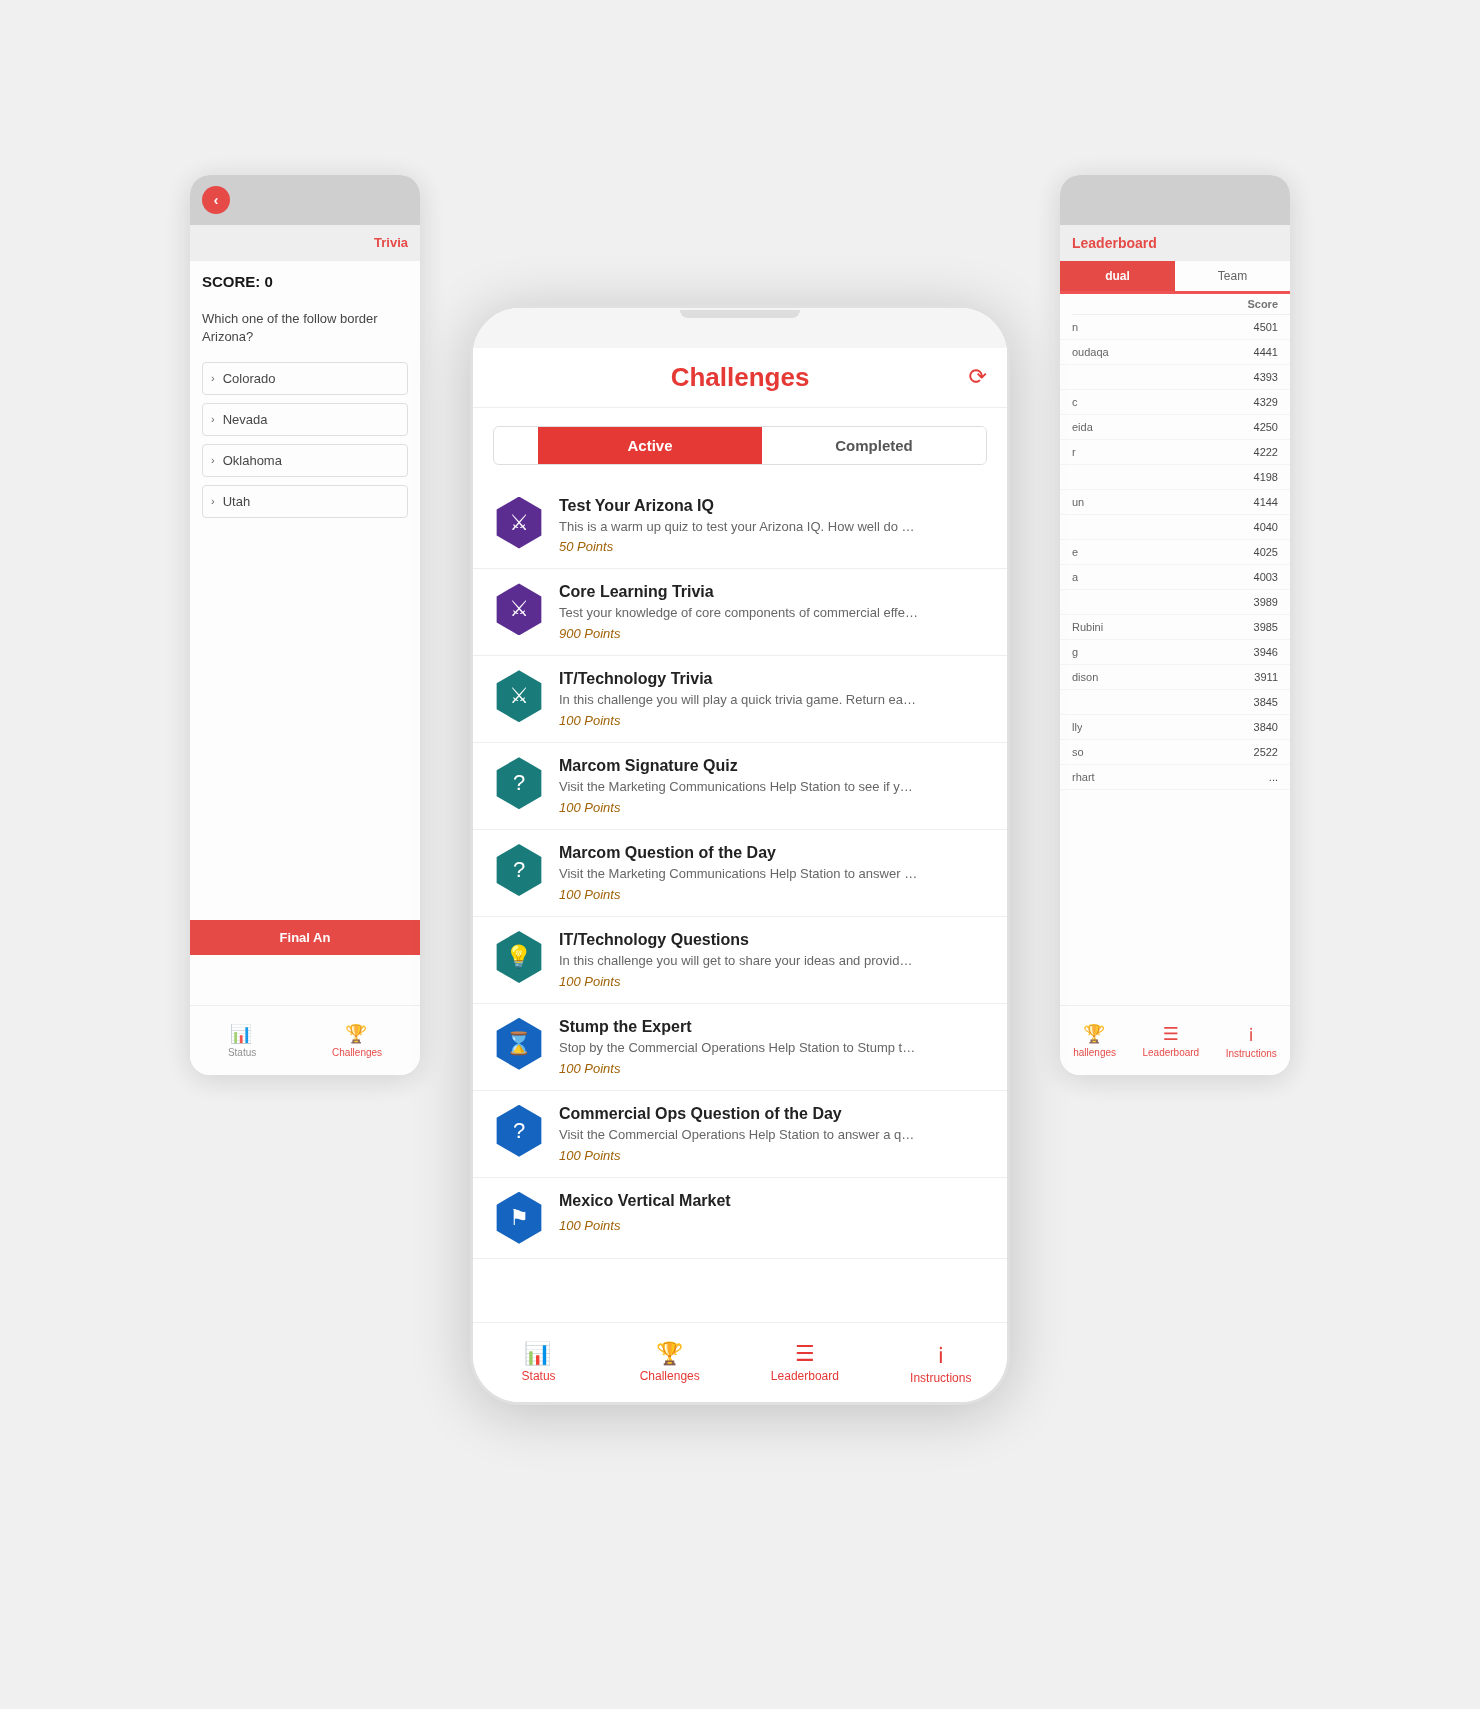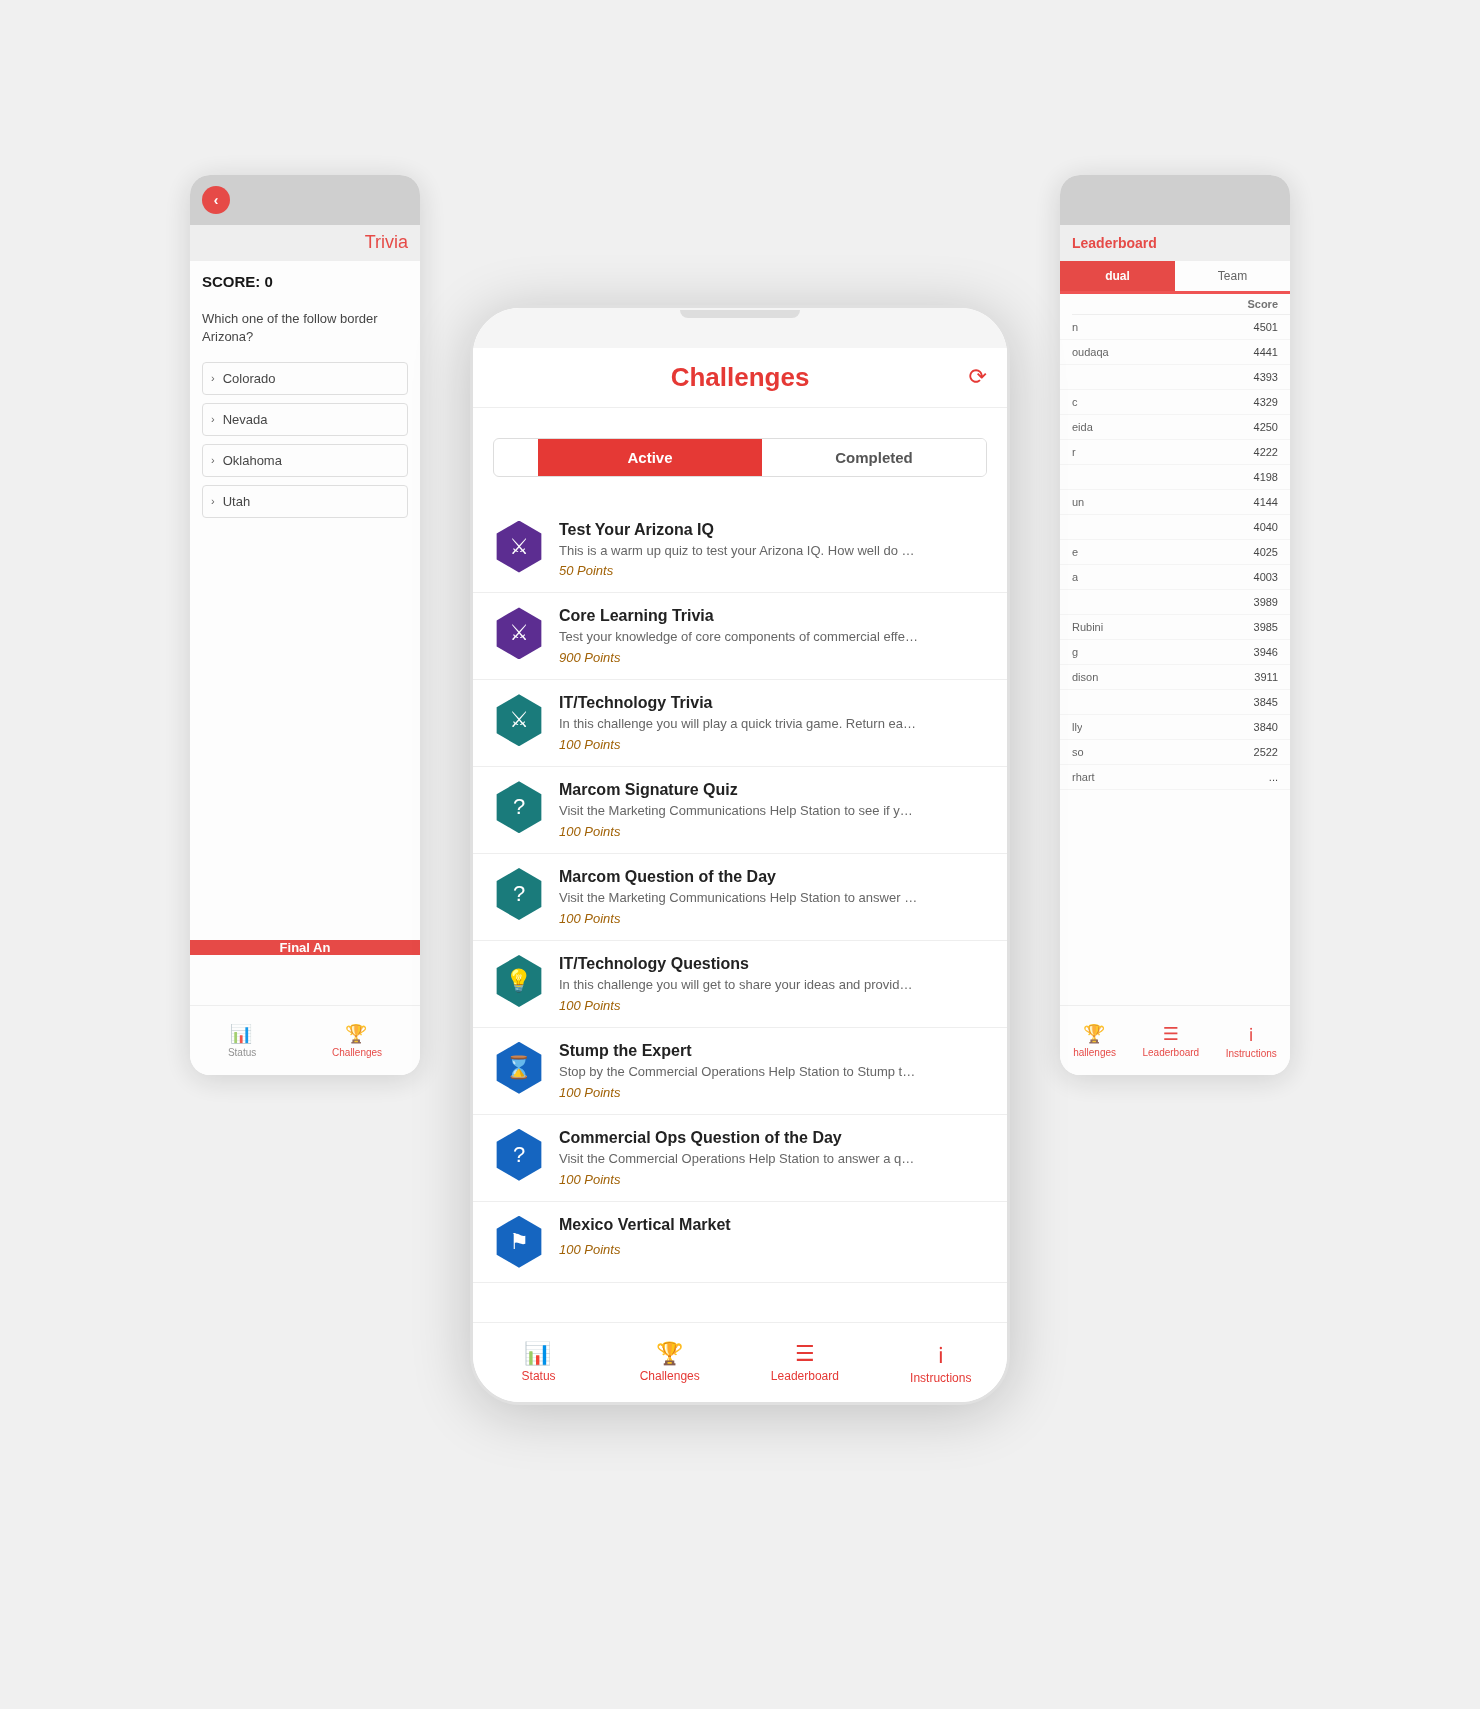--- a/index.html
+++ b/index.html
@@ -61,22 +61,22 @@
     .left-title-bar {
       background: #eee;
       height: 36px;
       display: flex;
       align-items: center;
       justify-content: flex-end;
       padding-right: 12px;
     }
     .left-title-bar span {
       color: #e53935;
-      font-size: 18px;
-      font-weight: 400;
+      font-size: 13px;
+      font-weight: 700;
     }
     .left-score {
       padding: 12px;
       font-size: 15px;
       font-weight: bold;
       color: #000000;
     }
     .left-question {
       padding: 8px 12px;
       font-size: 13px;
@@ -102,20 +102,21 @@
       font-size: 11px;
     }
     .left-final-btn {
       position: absolute;
       bottom: 120px;
       left: 0;
       right: 0;
       background: #e53935;
       color: white;
       text-align: center;
+      padding: 10px;
       font-size: 13px;
       font-weight: 600;
     }
     .left-bottom-nav {
       position: absolute;
       bottom: 0;
       left: 0;
       right: 0;
       height: 70px;
       background: #fff;
@@ -281,21 +282,21 @@
     }
     .refresh-btn {
       position: absolute;
       right: 20px;
       color: #e53935;
       font-size: 22px;
       cursor: pointer;
     }
     .tab-row {
       display: flex;
-      margin: 30px 20px;
+      margin: 18px 20px;
       border: 1.5px solid #ddd;
       border-radius: 6px;
       overflow: hidden;
       padding-left: 44px;
     }
     .tab-btn {
       flex: 1;
       padding: 10px;
       text-align: center;
       font-size: 15px;

